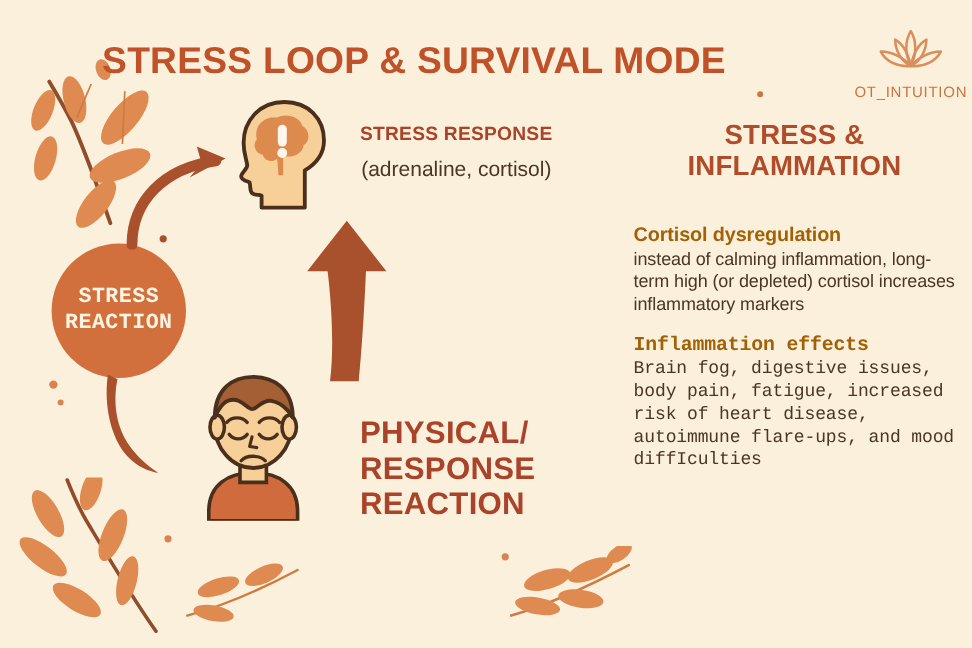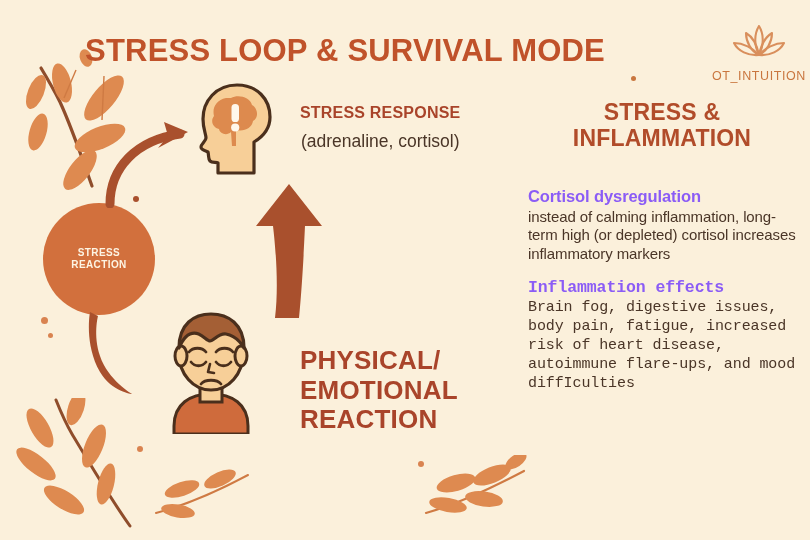--- a/index.html
+++ b/index.html
@@ -87,24 +87,25 @@
     background: #d2703d;
     display: flex;
     flex-direction: column;
     align-items: center;
     justify-content: center;
     line-height: 1.18;
   }
   .trigger-circle span {
     display: block;
     color: #fdf4e3;
-    font-size: 10px;
+    font-size: 18px;
     font-weight: bold;
     letter-spacing: 0.4px;
     text-align: right;
+    font-family: Liberation Mono, monospace;
   }
 
   .head-icon { position: absolute; left: 196px; top: 12px; }
   .person-icon { position: absolute; left: 152px; top: 238px; }
 
   .arrow-up { position: absolute; left: 253px; top: 112px; }
   .arrow-curve-top { position: absolute; left: 96px; top: 48px; }
   .arc-bottom { position: absolute; left: 78px; top: 240px; }
 
   .lbl {
@@ -163,21 +164,21 @@
     margin-bottom: 35px;
   }
   .right-title span { display: block; }
 
   .block { margin-bottom: 14px; }
   .block:last-child { margin-bottom: 16px; font-family: Liberation Mono, monospace; }
 
   .block-head {
     font-size: 16.5px;
     font-weight: bold;
-    color: #8b5cf6;
+    color: #a16207;
     margin-bottom: 2px;
     letter-spacing: -0.1px;
   }
   .block-body {
     font-size: 15px;
     color: #4a3527;
     line-height: 1.26;
     letter-spacing: -0.1px;
   }
 </style>
@@ -313,21 +314,21 @@
         <path d="M64 44 C68 39 77 39 81 44" stroke="#4a2f1c" stroke-width="2.8" fill="none" stroke-linecap="round"></path>
         <path d="M39 54 C43 59 50 59 54 54" stroke="#4a2f1c" stroke-width="2.8" fill="none" stroke-linecap="round"></path>
         <path d="M64 54 C68 59 75 59 79 54" stroke="#4a2f1c" stroke-width="2.8" fill="none" stroke-linecap="round"></path>
         <path d="M58 56 L56 64 L62 65" stroke="#4a2f1c" stroke-width="2.6" fill="none" stroke-linecap="round" stroke-linejoin="round"></path>
         <path d="M49 76 C53 71 65 71 69 76" stroke="#4a2f1c" stroke-width="2.8" fill="none" stroke-linecap="round"></path>
       </svg>
     </div>
 
     <span class="lbl lbl-physical">
       <span>PHYSICAL/</span>
-      <span>EMOTIONAL</span>
+      <span>RESPONSE</span>
       <span>REACTION</span>
     </span>
   </div>
 
   <div class="right-col">
     <div class="right-title">
       <span>STRESS &amp;</span>
       <span>INFLAMMATION</span>
     </div>
 

